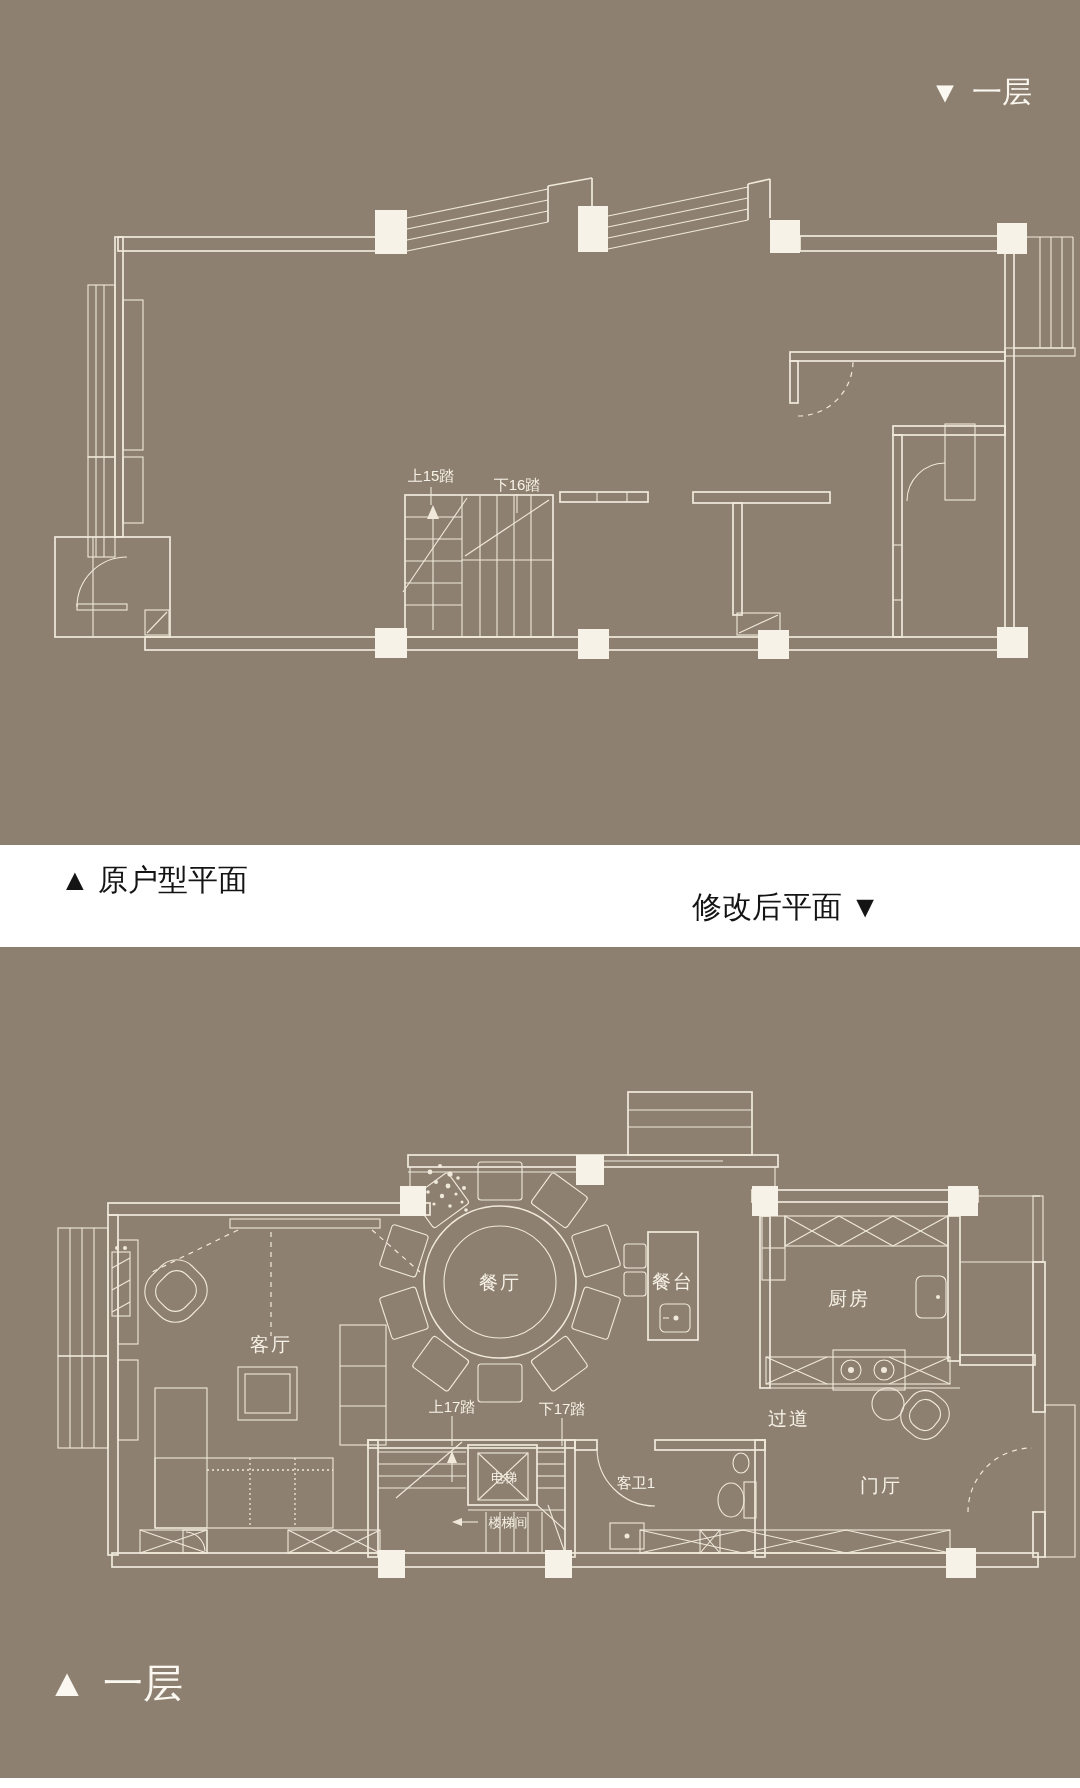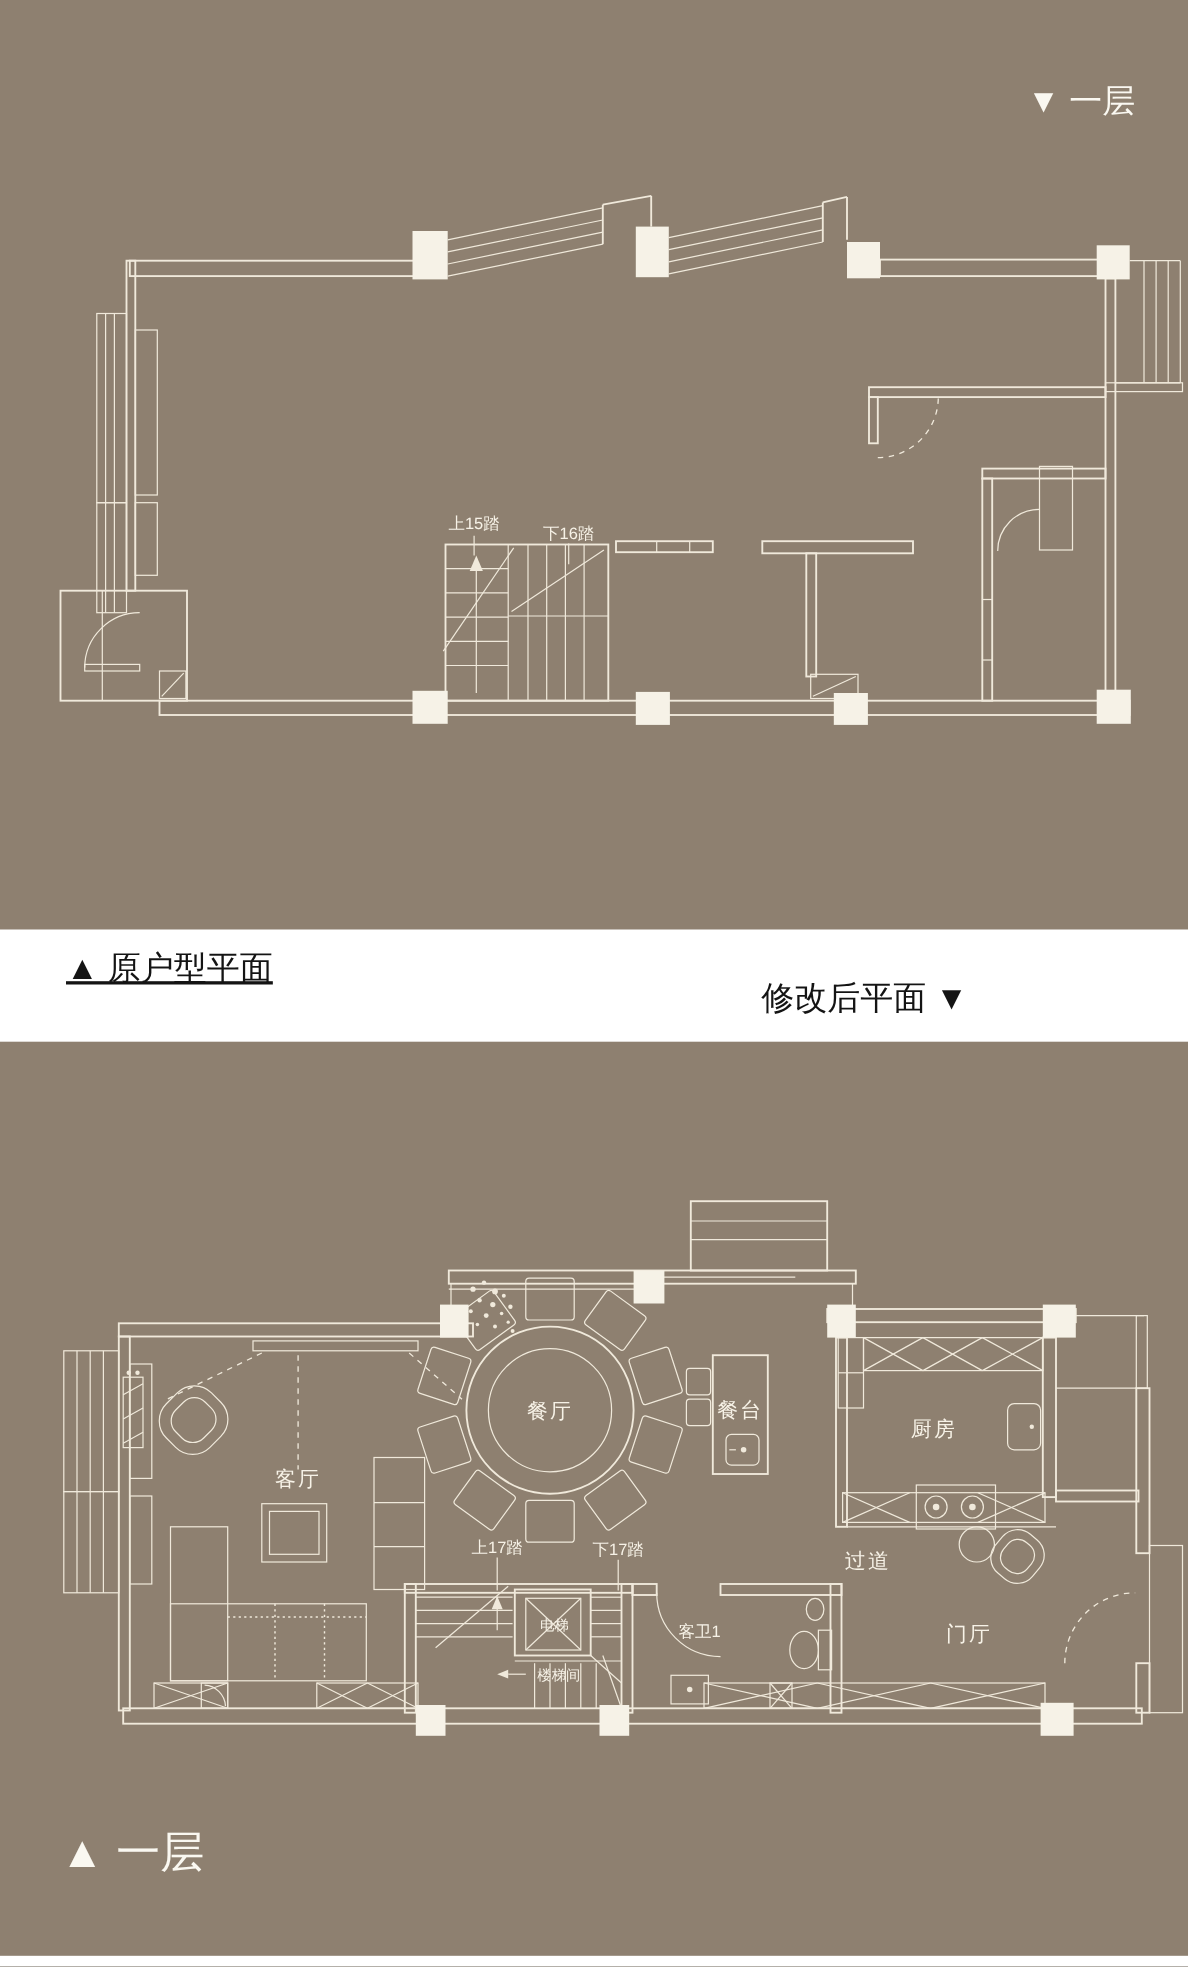--- a/index.html
+++ b/index.html
@@ -10,21 +10,21 @@
   svg text{font-family:"Liberation Sans",sans-serif;}
   .ln{fill:none;stroke:#f0e9db;stroke-width:1.7;}
   .lnthin{fill:none;stroke:#f0e9db;stroke-width:1.1;}
   .dash{fill:none;stroke:#f0e9db;stroke-width:1.2;stroke-dasharray:5 5;}
   .dot{fill:none;stroke:#f0e9db;stroke-width:1.3;stroke-dasharray:2 3;}
   .col{fill:#f6f2e7;stroke:none;}
   .fillpt{fill:#f0e9db;stroke:none;}
   .lbl{fill:#f7f2e7;font-size:19px;text-anchor:middle;letter-spacing:2px;}
   .lbl-m{fill:#f7f2e7;font-size:15px;text-anchor:middle;}
   .lbl-s{fill:#f7f2e7;font-size:13px;text-anchor:middle;}
-  .caption-light{position:absolute;color:#faf8f1;white-space:nowrap;}
+  .caption-light{position:absolute;color:#faf8f1;white-space:nowrap;font-family:Liberation Mono, monospace;}
   .band{
     position:absolute;left:0;width:1080px;top:845px;height:102px;
     background:#ffffff;
   }
   .band .cap{position:absolute;color:#141414;font-size:30px;white-space:nowrap;}
   .strip{position:absolute;left:0;width:1080px;top:1778px;height:10px;background:#ffffff;}
 </style>
 </head>
 <body>
 
@@ -374,20 +374,20 @@
       <text class="lbl" x="881" y="1492">门厅</text>
       <text class="lbl-m" x="636" y="1488">客卫1</text>
       <text class="lbl-m" x="452" y="1412">上17踏</text>
       <text class="lbl-m" x="562" y="1414">下17踏</text>
       <text class="lbl-s" x="504" y="1482">电梯</text>
       <text class="lbl-s" x="508" y="1527">楼梯间</text>
     </g>
   </svg>
 
   <div class="band">
-    <div class="cap" style="left:60px;top:15px;text-decoration:underline;">▲ 原户型平面</div>
+    <div class="cap" style="left:60px;top:15px;">▲ 原户型平面</div>
     <div class="cap" style="right:200px;top:42px;">修改后平面 ▼</div>
   </div>
 
   <div class="caption-light" style="left:55px;top:1656px;font-size:40px;">▲ 一层</div>
 
   <div class="strip"></div>
 </div>
 
 </body></html>

